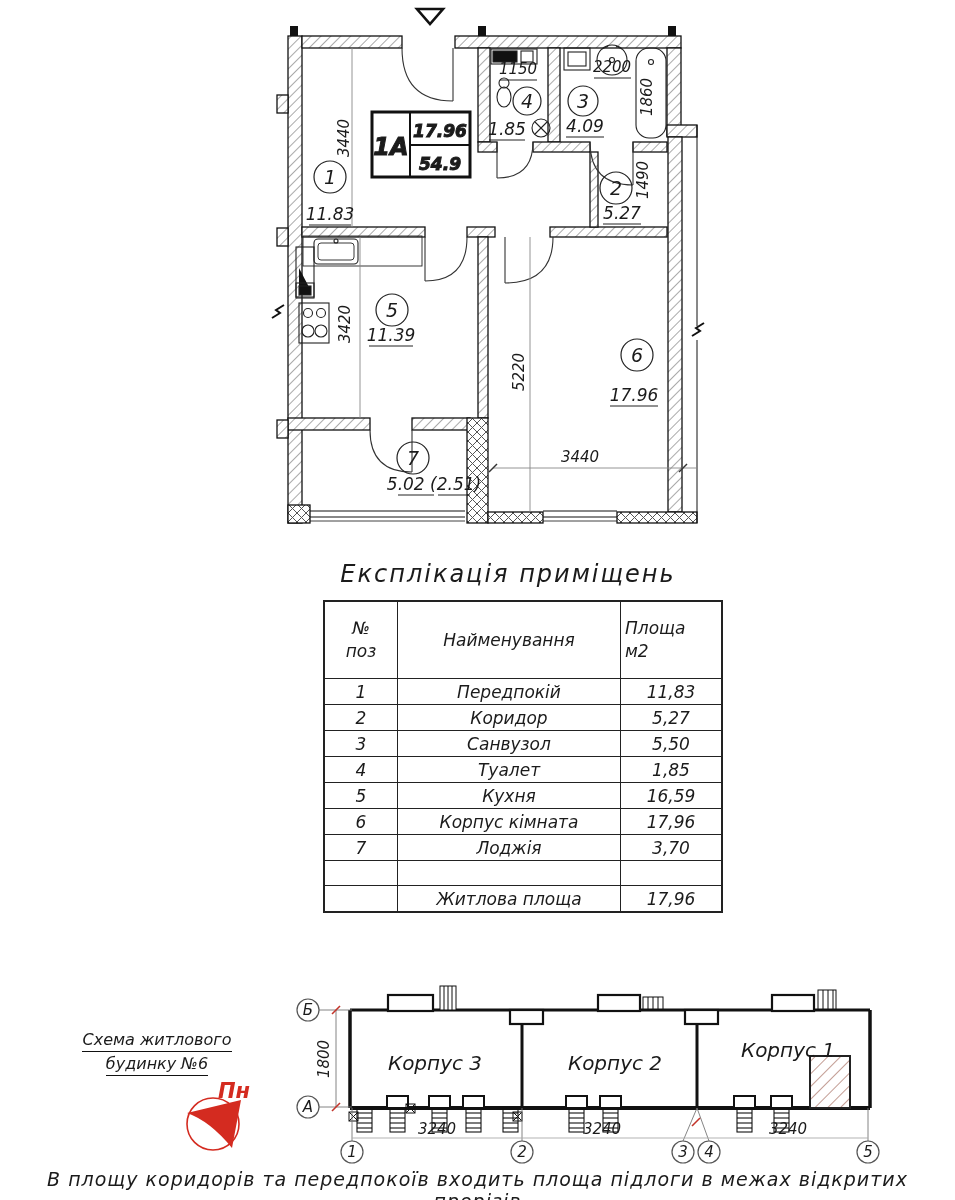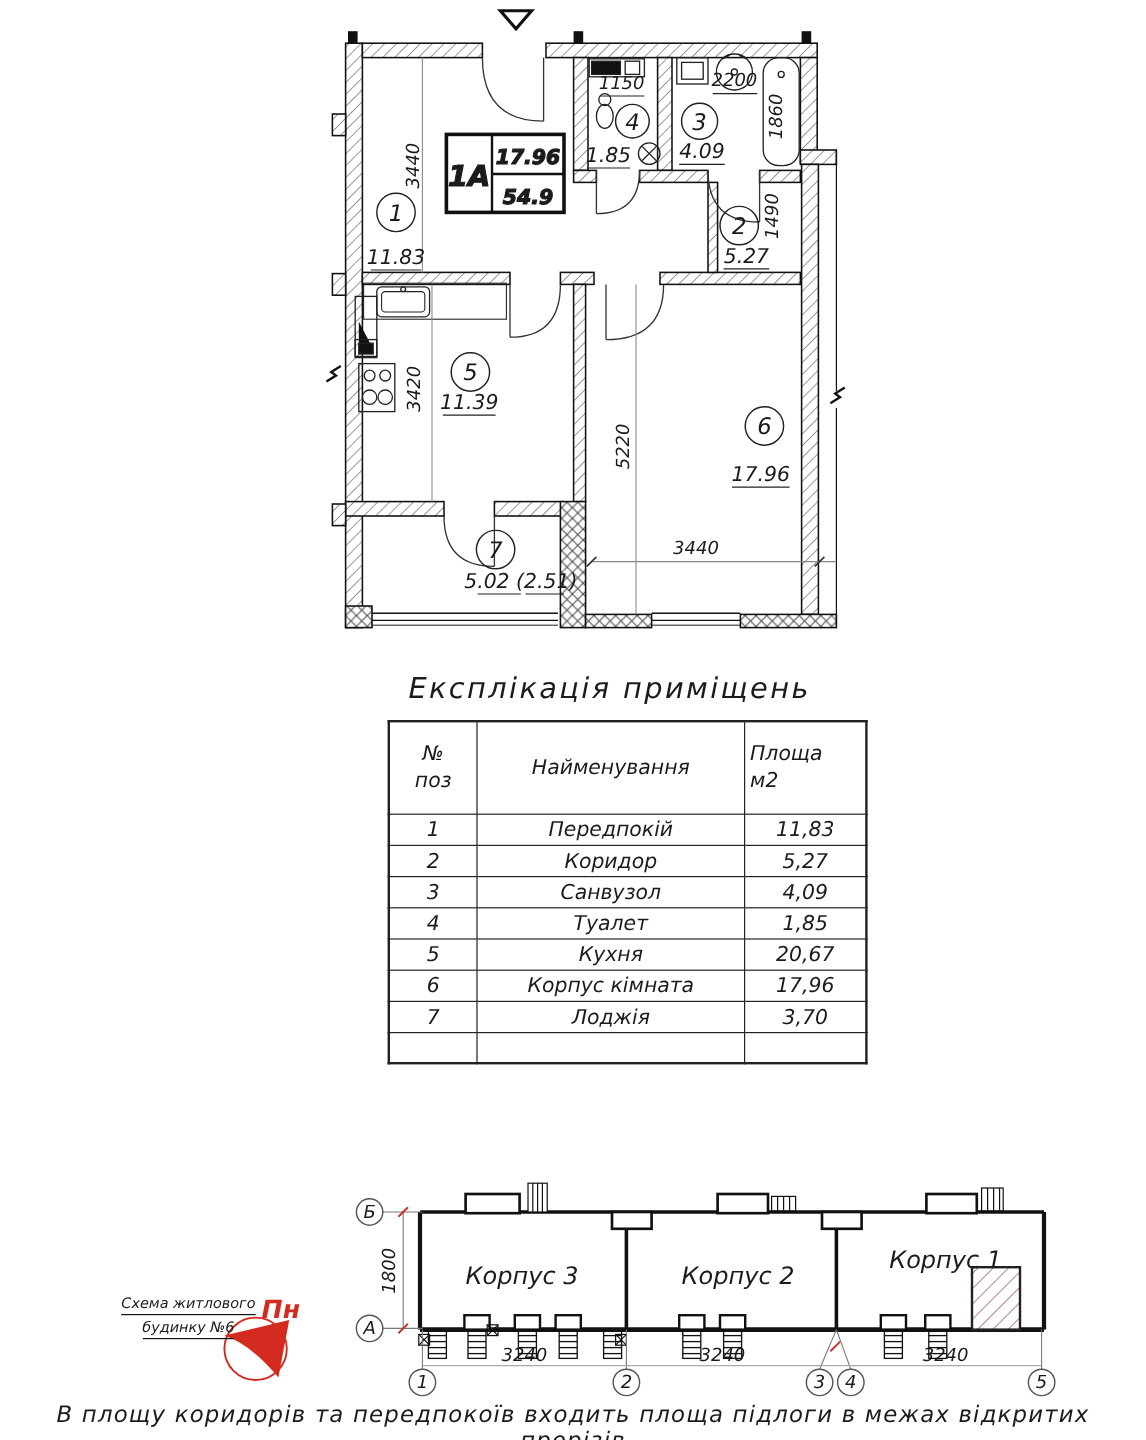--- a/index.html
+++ b/index.html
@@ -27,21 +27,21 @@
   td.c-name{width:214px;}
   td.c-area{width:92px;}
   tr.hdr td{height:76px;}
   tr.r td{height:25px;}
   tr.blank td{height:24px;}
   .hdr .two{line-height:1.35;}
   .hdr .ar{text-align:left;padding-right:10px;}
   .hdr .nm{vertical-align:middle;}
   .hdr td{vertical-align:top;padding-top:8px;}
   #scheme-title{left:62px;top:1032px;width:190px;text-align:center;
-                font-style:italic;font-size:12px;line-height:1.0;margin-top:48px;}
+                font-style:italic;font-size:16px;line-height:1.0;}
   #scheme-title .ln{display:inline-block;border-bottom:1.5px solid #111;
                     padding-bottom:3px;margin-bottom:4px;}
   #footnote{left:0;top:1168px;width:955px;text-align:center;font-style:italic;
             font-size:19px;letter-spacing:1px;}
 </style>
 </head>
 <body>
 
 <div id="page">
 
@@ -431,46 +431,51 @@
       <td>11,83</td>
     </tr>
     <tr class="r">
       <td>2</td>
       <td>Коридор</td>
       <td>5,27</td>
     </tr>
     <tr class="r">
       <td>3</td>
       <td>Санвузол</td>
-      <td>4,09</td>
+      <td>5,50</td>
     </tr>
     <tr class="r">
       <td>4</td>
       <td>Туалет</td>
       <td>1,85</td>
     </tr>
     <tr class="r">
       <td>5</td>
       <td>Кухня</td>
-      <td>20,67</td>
+      <td>16,59</td>
     </tr>
     <tr class="r">
       <td>6</td>
       <td>Корпус кімната</td>
       <td>17,96</td>
     </tr>
     <tr class="r">
       <td>7</td>
       <td>Лоджія</td>
       <td>3,70</td>
     </tr>
     <tr class="blank">
       <td></td>
           <td></td>
           <td></td>
+    </tr>
+    <tr class="r">
+      <td></td>
+      <td>Житлова площа</td>
+      <td>17,96</td>
     </tr>
   </tbody>
     </table>
 
   
   <div id="scheme-title" class="overlay">
     <span class="ln">Схема житлового</span><br>
     <span class="ln">будинку №6</span>
   </div>
 

